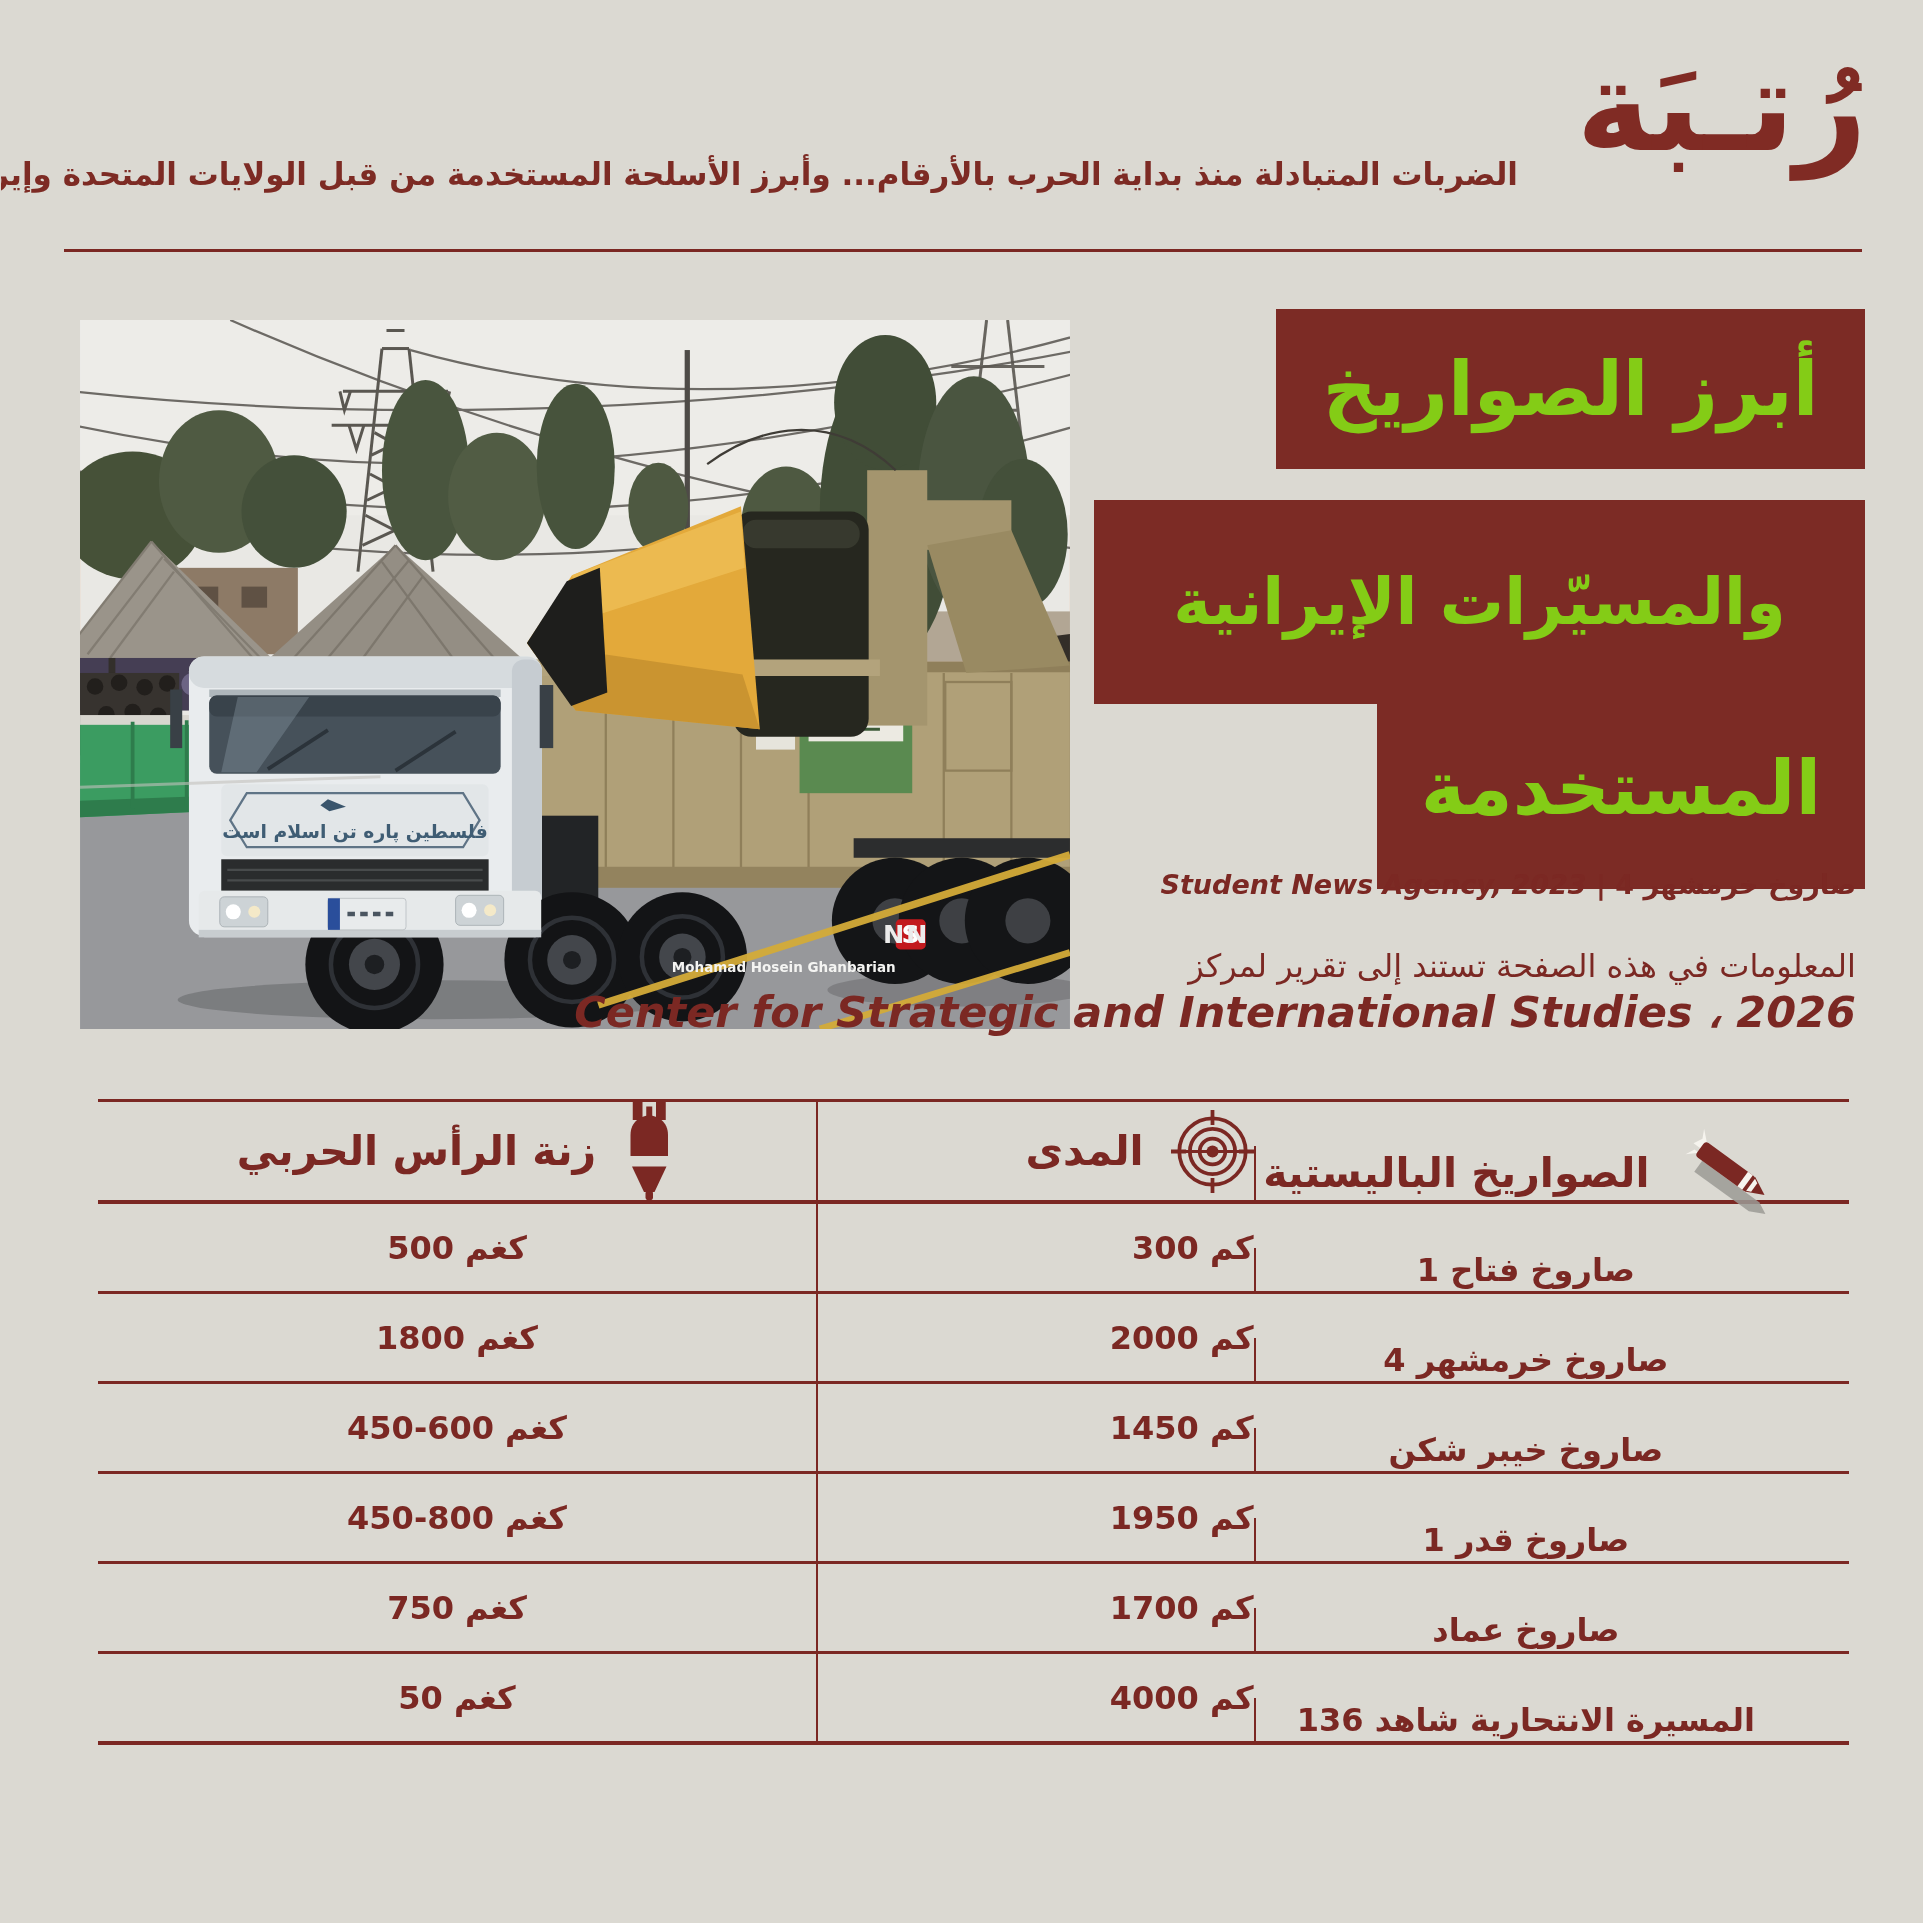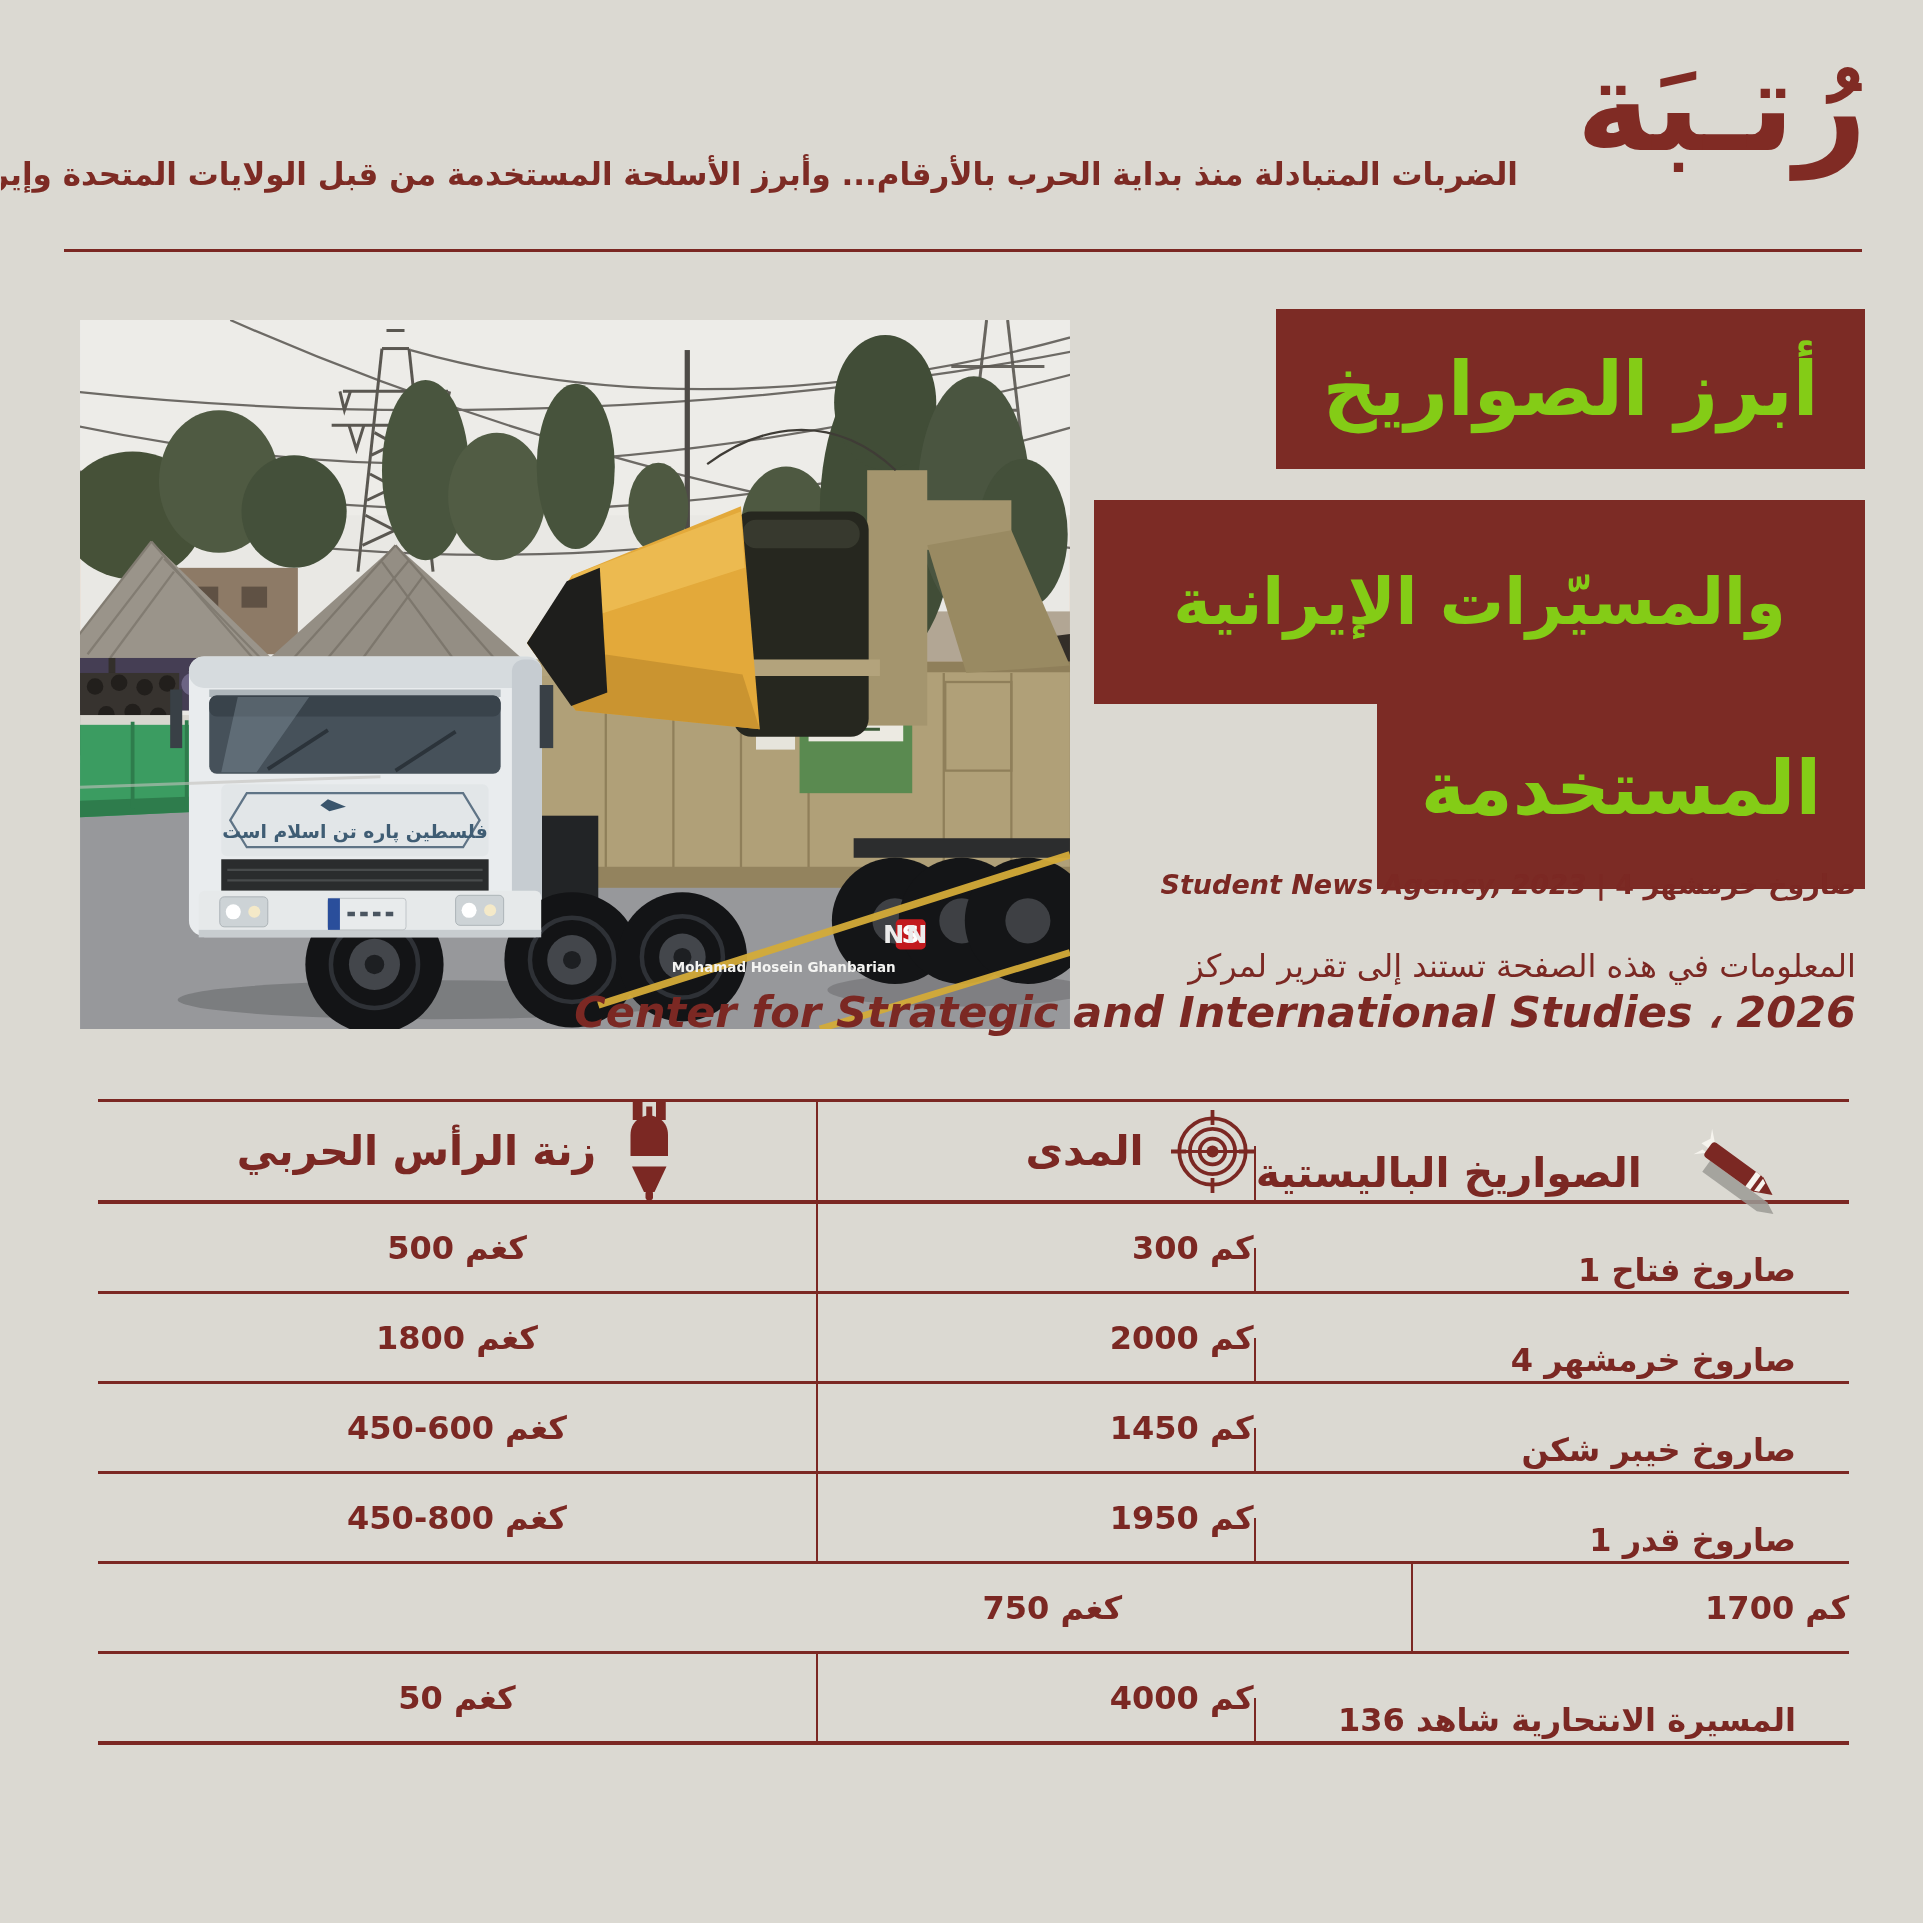--- a/index.html
+++ b/index.html
@@ -54,21 +54,21 @@
     left:98px;top:1099px;width:1751px;
     border-top:3.8px solid #7b2823;border-bottom:4.5px solid #7b2823;
     direction:rtl;
   }
   .t-row{display:flex;direction:rtl;align-items:stretch;}
   .t-row.head{height:98px;}
   .t-row.data{height:87px;}
   .t-row.data + .t-row.data{border-top:3px solid #7b2823;}
   .t-row.head{border-bottom:4.5px solid #7b2823;}
   .cell{display:flex;align-items:center;box-sizing:border-box;}
-  .c-name{flex:0 0 34%;border-left:2.3px solid #7b2823;justify-content:space-between;padding-right:53px;margin-top:44px;}
+  .c-name{flex:0 0 34%;border-left:2.3px solid #7b2823;justify-content:center;padding-right:53px;margin-top:44px;}
   .c-range{flex:0 0 25%;border-left:2.3px solid #7b2823;justify-content:flex-start;}
   .c-war{flex:0 0 41%;justify-content:center;}
   .t-row.head .cell{font-size:41px;font-weight:bold;gap:27px;}
   .t-row.head .c-name{padding-right:41px;}
   .t-row.data .cell{font-size:32px;font-weight:bold;}
   .val{direction:ltr;unicode-bidi:isolate;}
   .hicon{flex:0 0 auto;display:flex;align-items:center;}
 </style>
 </head>
 <body>
@@ -416,20 +416,21 @@
     <div class="cell c-name">صاروخ قدر 1</div>
     <div class="cell c-range">
         <span class="val">1950 كم</span>
       </div>
     <div class="cell c-war">
         <span class="val">450-800 كغم</span>
       </div>
   </div>
 
   <div class="t-row data">
+    <div class="cell c-name">صاروخ عماد</div>
     <div class="cell c-range">
         <span class="val">1700 كم</span>
       </div>
     <div class="cell c-war">
         <span class="val">750 كغم</span>
       </div>
   </div>
 
   <div class="t-row data">
     <div class="cell c-name">المسيرة الانتحارية شاهد 136</div>

